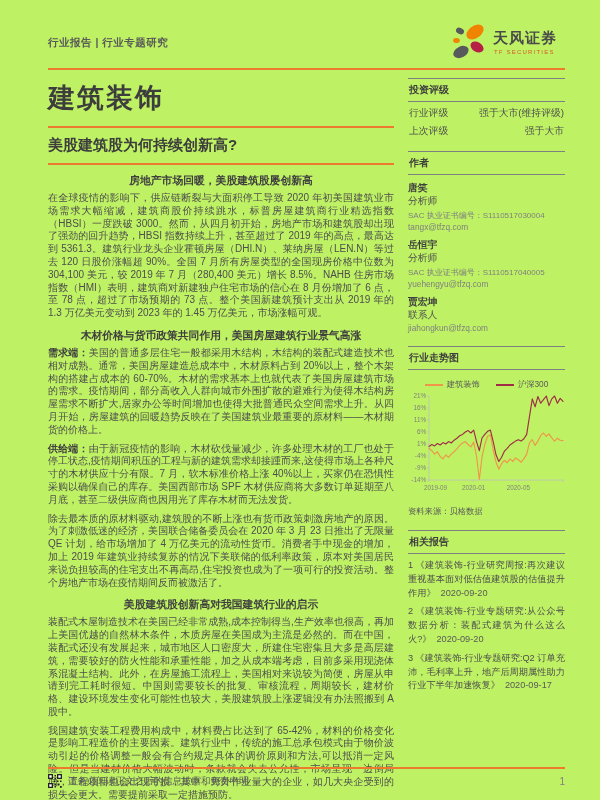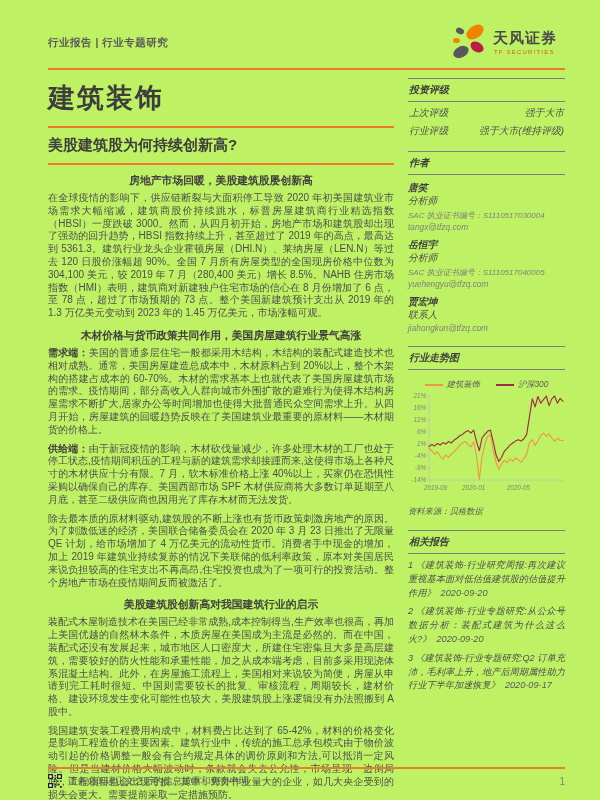--- a/index.html
+++ b/index.html
@@ -22,21 +22,21 @@
   .sec-heading{font-size:10.8px;font-weight:bold;color:#3F3F3F;margin:9px 0 4px;text-align:center;}
   .para{font-size:10px;color:#4D4D4D;line-height:1.28;text-align:justify;margin:0 0 6px;}
   .para strong{color:#3F3F3F;}
   .para.tight{margin-top:-6px;}
 
   
   .report-meta{text-align:right;padding-bottom:4px;}
   .report-type{font-size:9.5px;color:#595959;}
   .report-date{font-size:11px;font-weight:bold;color:#3D3D3D;margin-top:2px;}
 
-  .rc-section{margin-top:13px;font-style:italic;}
+  .rc-section{margin-top:13px;}
   .rc-section:first-of-type{margin-top:0;}
   .rc-title{border-top:1px solid #7F7F7F;border-bottom:1px solid #7F7F7F;font-size:10px;font-weight:bold;color:#3F3F3F;padding:4px 1px;}
 
   .rating-row{display:flex;justify-content:space-between;font-size:9.8px;color:#4D4D4D;padding:5px 1px 0;}
 
   .author{margin-top:7px;font-size:9.8px;}
   .author-head{display:flex;flex-direction:column;}
   .author-name{font-weight:bold;color:#3F3F3F;width:64px;}
   .author-role{color:#4D4D4D;}
   .author-sac{font-size:8px;color:#7F7F7F;margin-top:2px;}
@@ -101,26 +101,26 @@
           <p class="para">我国建筑安装工程费用构成中，材料费占比达到了 65-42%，材料的价格变化是影响工程造价的主要因素。建筑行业中，传统的施工总承包模式由于物价波动引起的价格调整一般会有合约规定具体的调价原则和方法,可以抵消一定风险。但是当建材价格大幅波动时，条款就会失去公允性，市场呈现一边倒局面，工程项目也会出现亏损，其中，野外作业量大的企业，如几大央企受到的损失会更大。需要提前采取一定措施预防。</p>
           <p class="para tight"><strong>风险提示：</strong>木材价格回落可能较大；美国房市属于短期繁荣；宽松 QE 政策容易积累风险</p>
         </div>
     </div>
 
     <div class="right-col">
 
       <div class="rc-section">
         <div class="rc-title">投资评级</div>
         <div class="rating-row">
+          <span>行业评级</span>
+          <span>强于大市(维持评级)</span>
+        </div>
+        <div class="rating-row">
           <span>上次评级</span>
           <span>强于大市</span>
-        </div>
-        <div class="rating-row">
-          <span>行业评级</span>
-          <span>强于大市(维持评级)</span>
         </div>
       </div>
 
       <div class="rc-section">
         <div class="rc-title">作者</div>
 
         <div class="author">
           <div class="author-head">
             <span class="author-name">唐笑</span>
             <span class="author-role">分析师</span>

